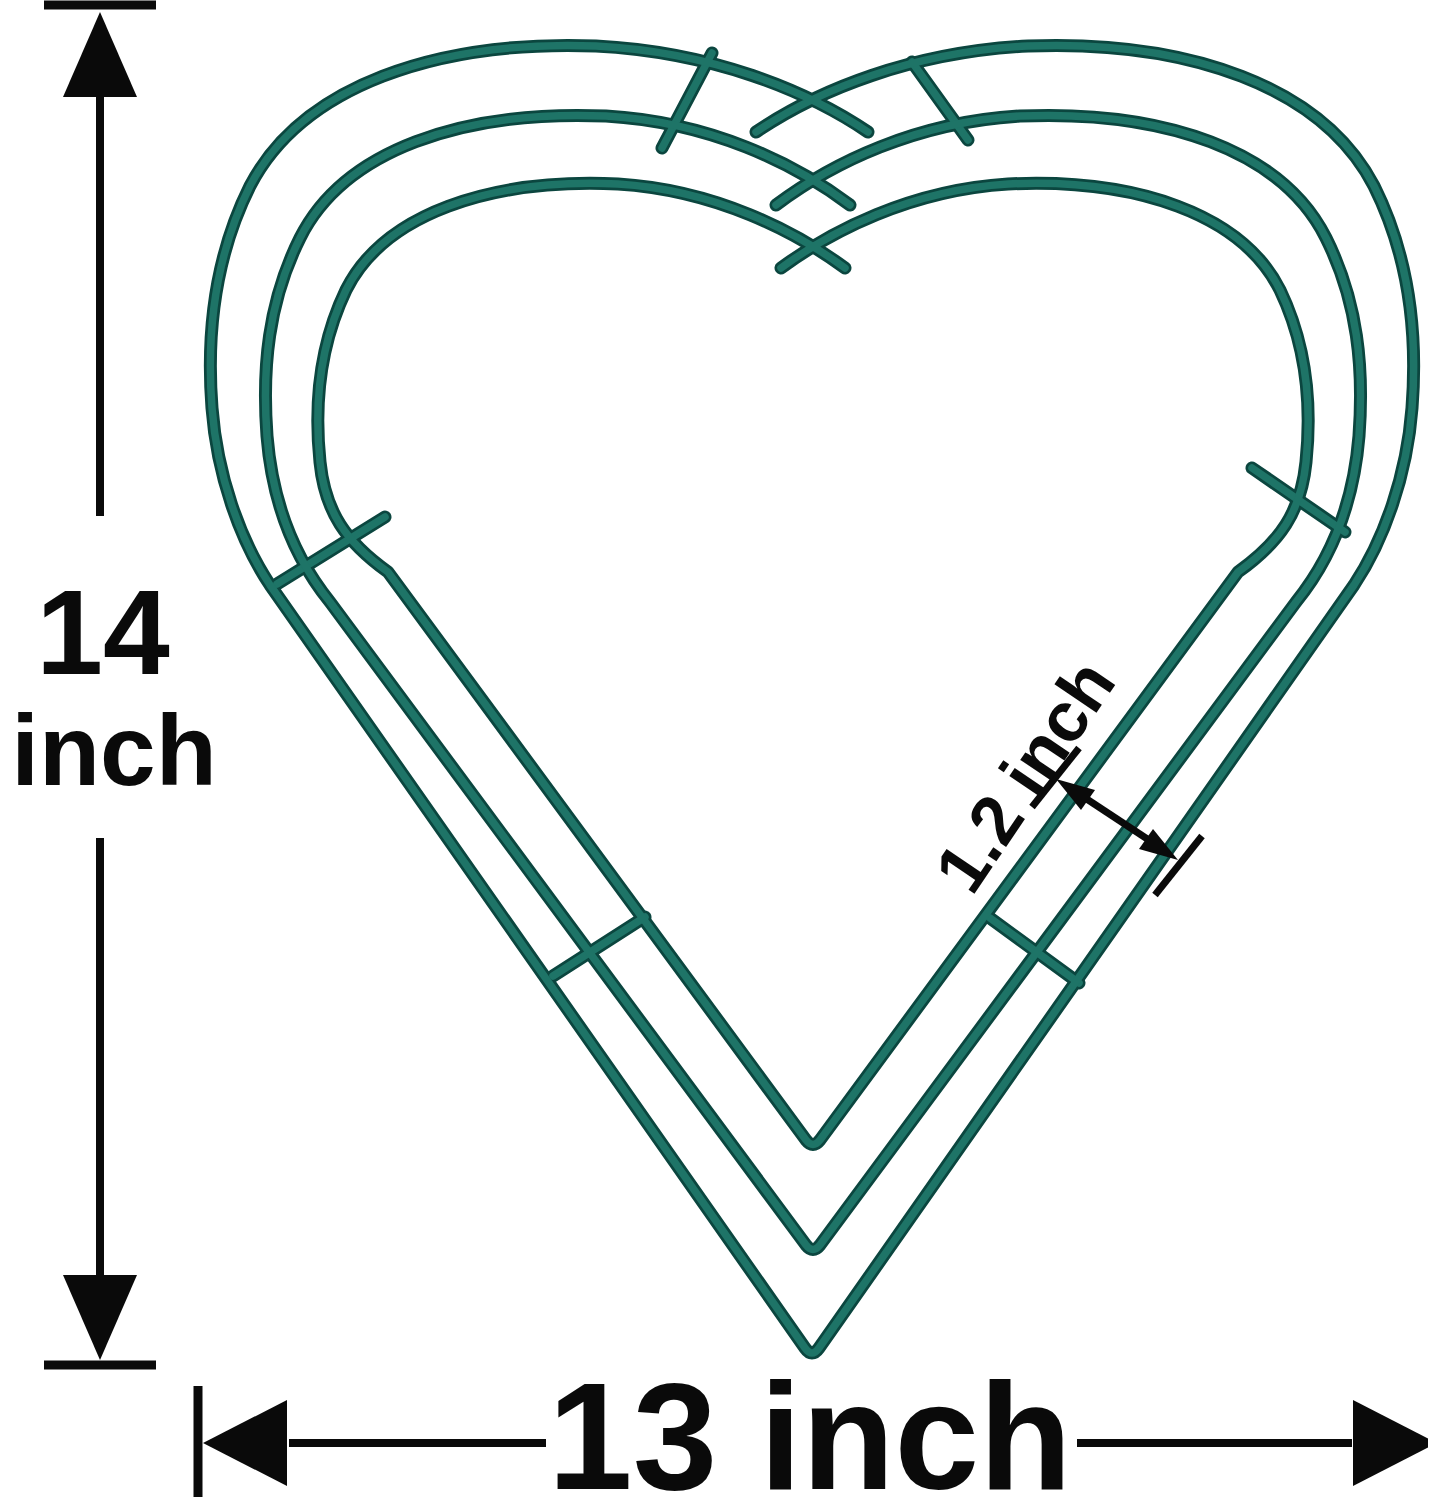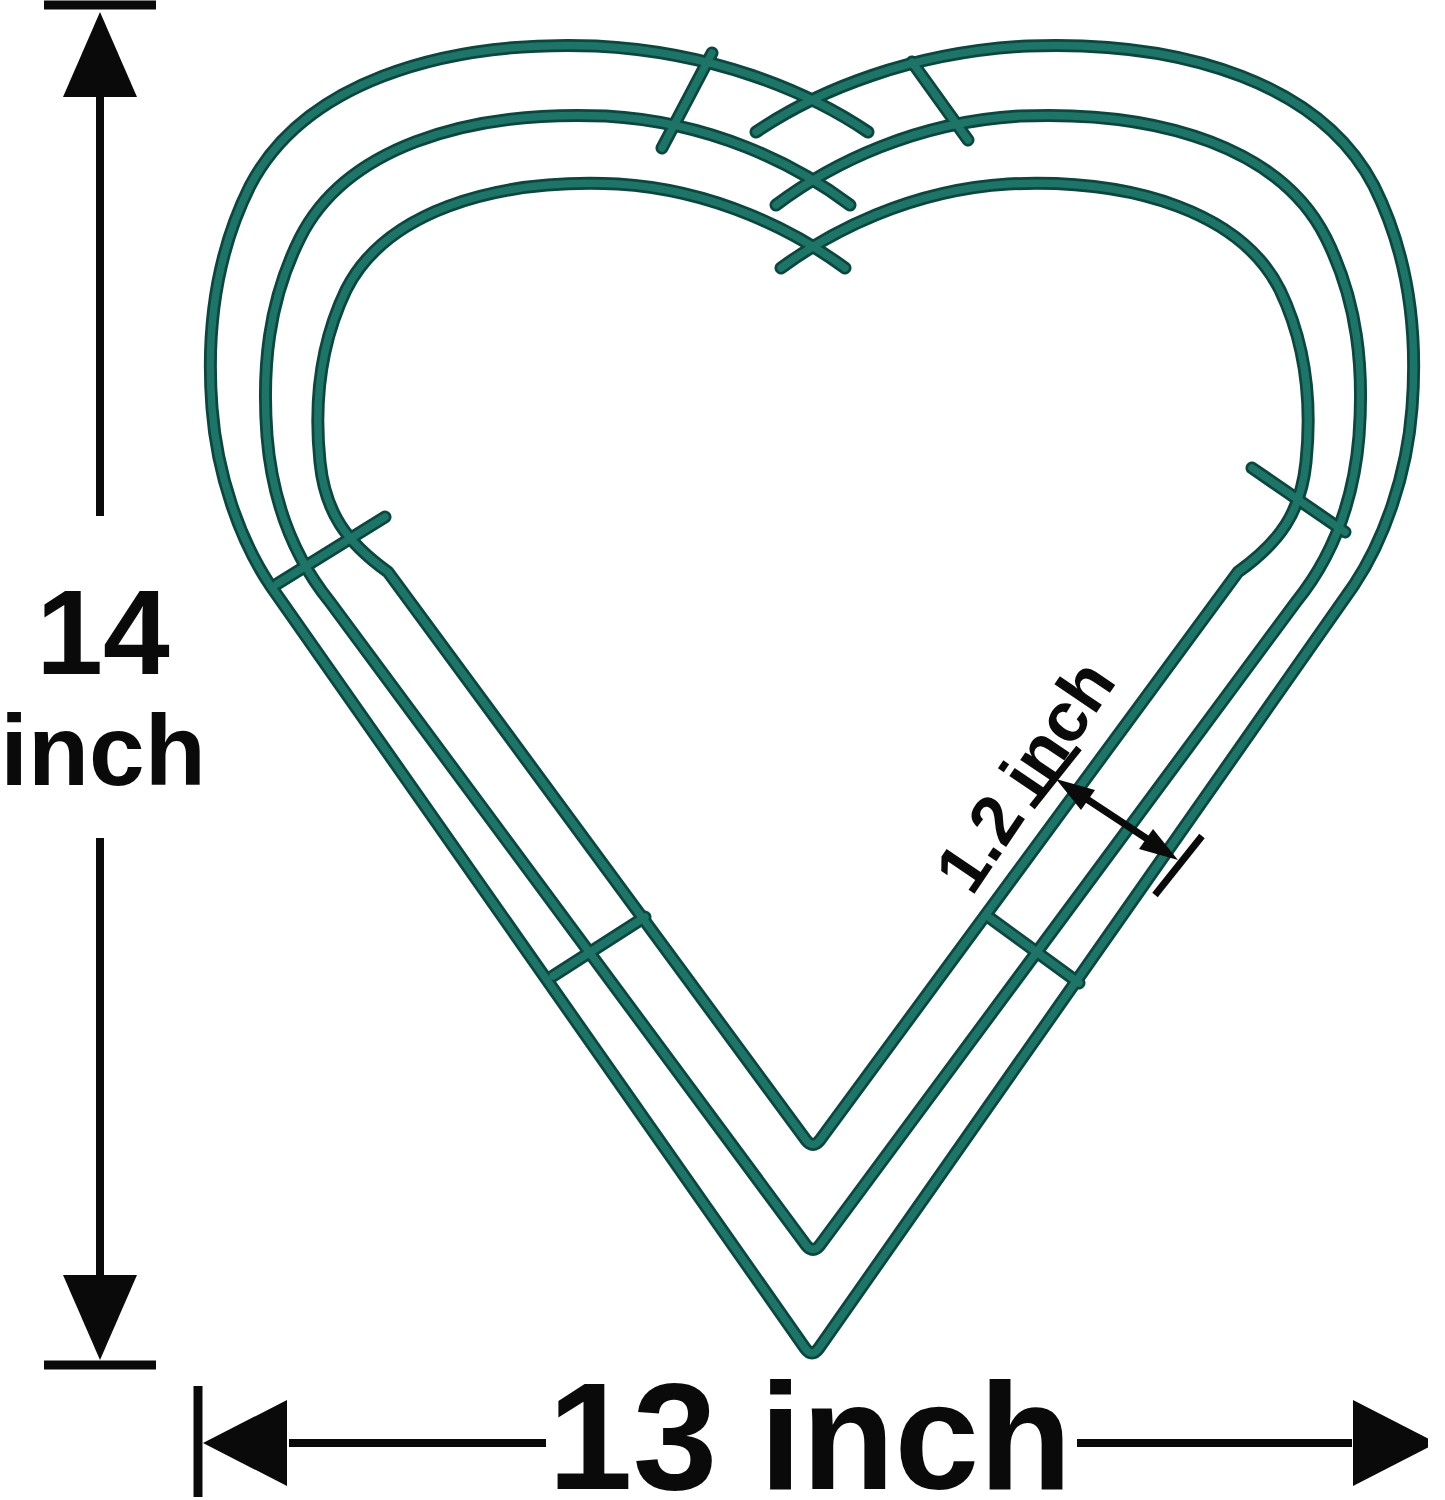--- a/index.html
+++ b/index.html
@@ -13,21 +13,21 @@
   .stage svg{position:absolute;left:0;top:0;}
   .dim-label{
     position:absolute;
     color:#0a0a0a;
     font-weight:700;
     line-height:1;
     white-space:nowrap;
     text-align:center;
   }
   .height-value{left:0;top:572px;width:206px;font-size:120px;}
-  .height-unit{left:0;top:700px;width:206px;font-size:100px;}
+  .height-unit{left:11px;top:700px;width:206px;font-size:100px;}
   .width-label{left:810px;top:1360px;transform:translateX(-50%);font-size:152px;}
   .gap-label{
     left:1025px;top:776px;
     transform:translate(-50%,-50%) rotate(-56deg);
     font-size:70px;
   }
 </style>
 </head>
 <body>
 

